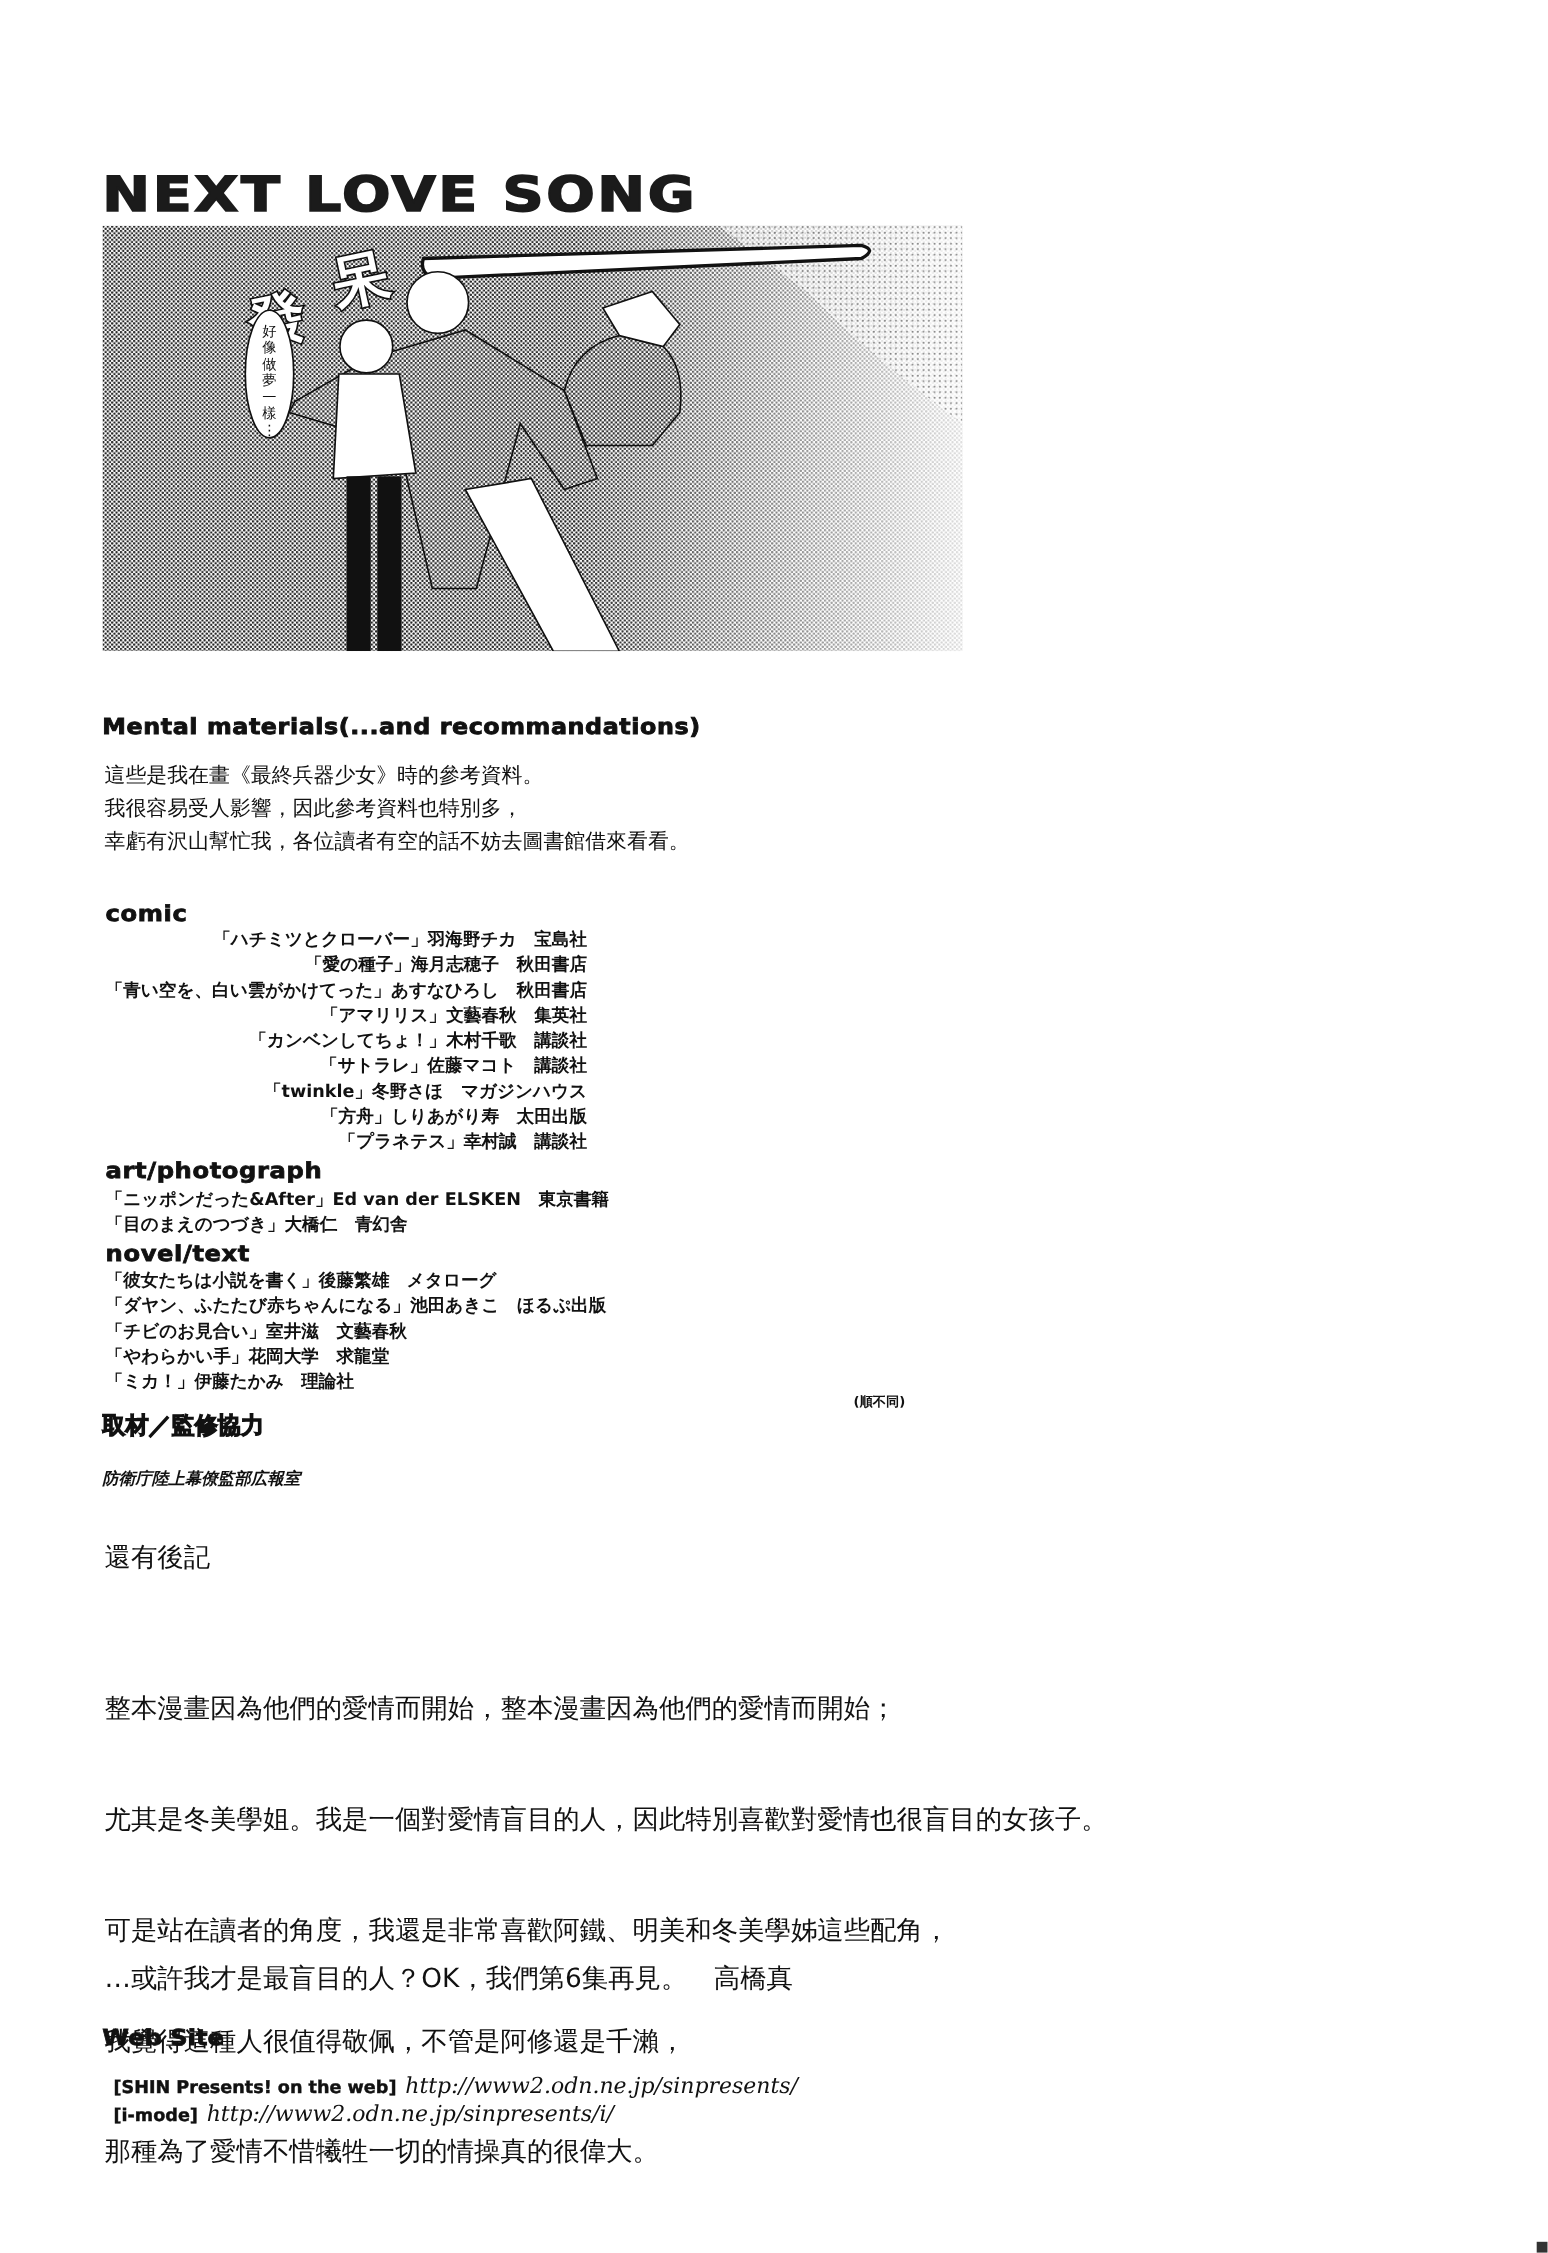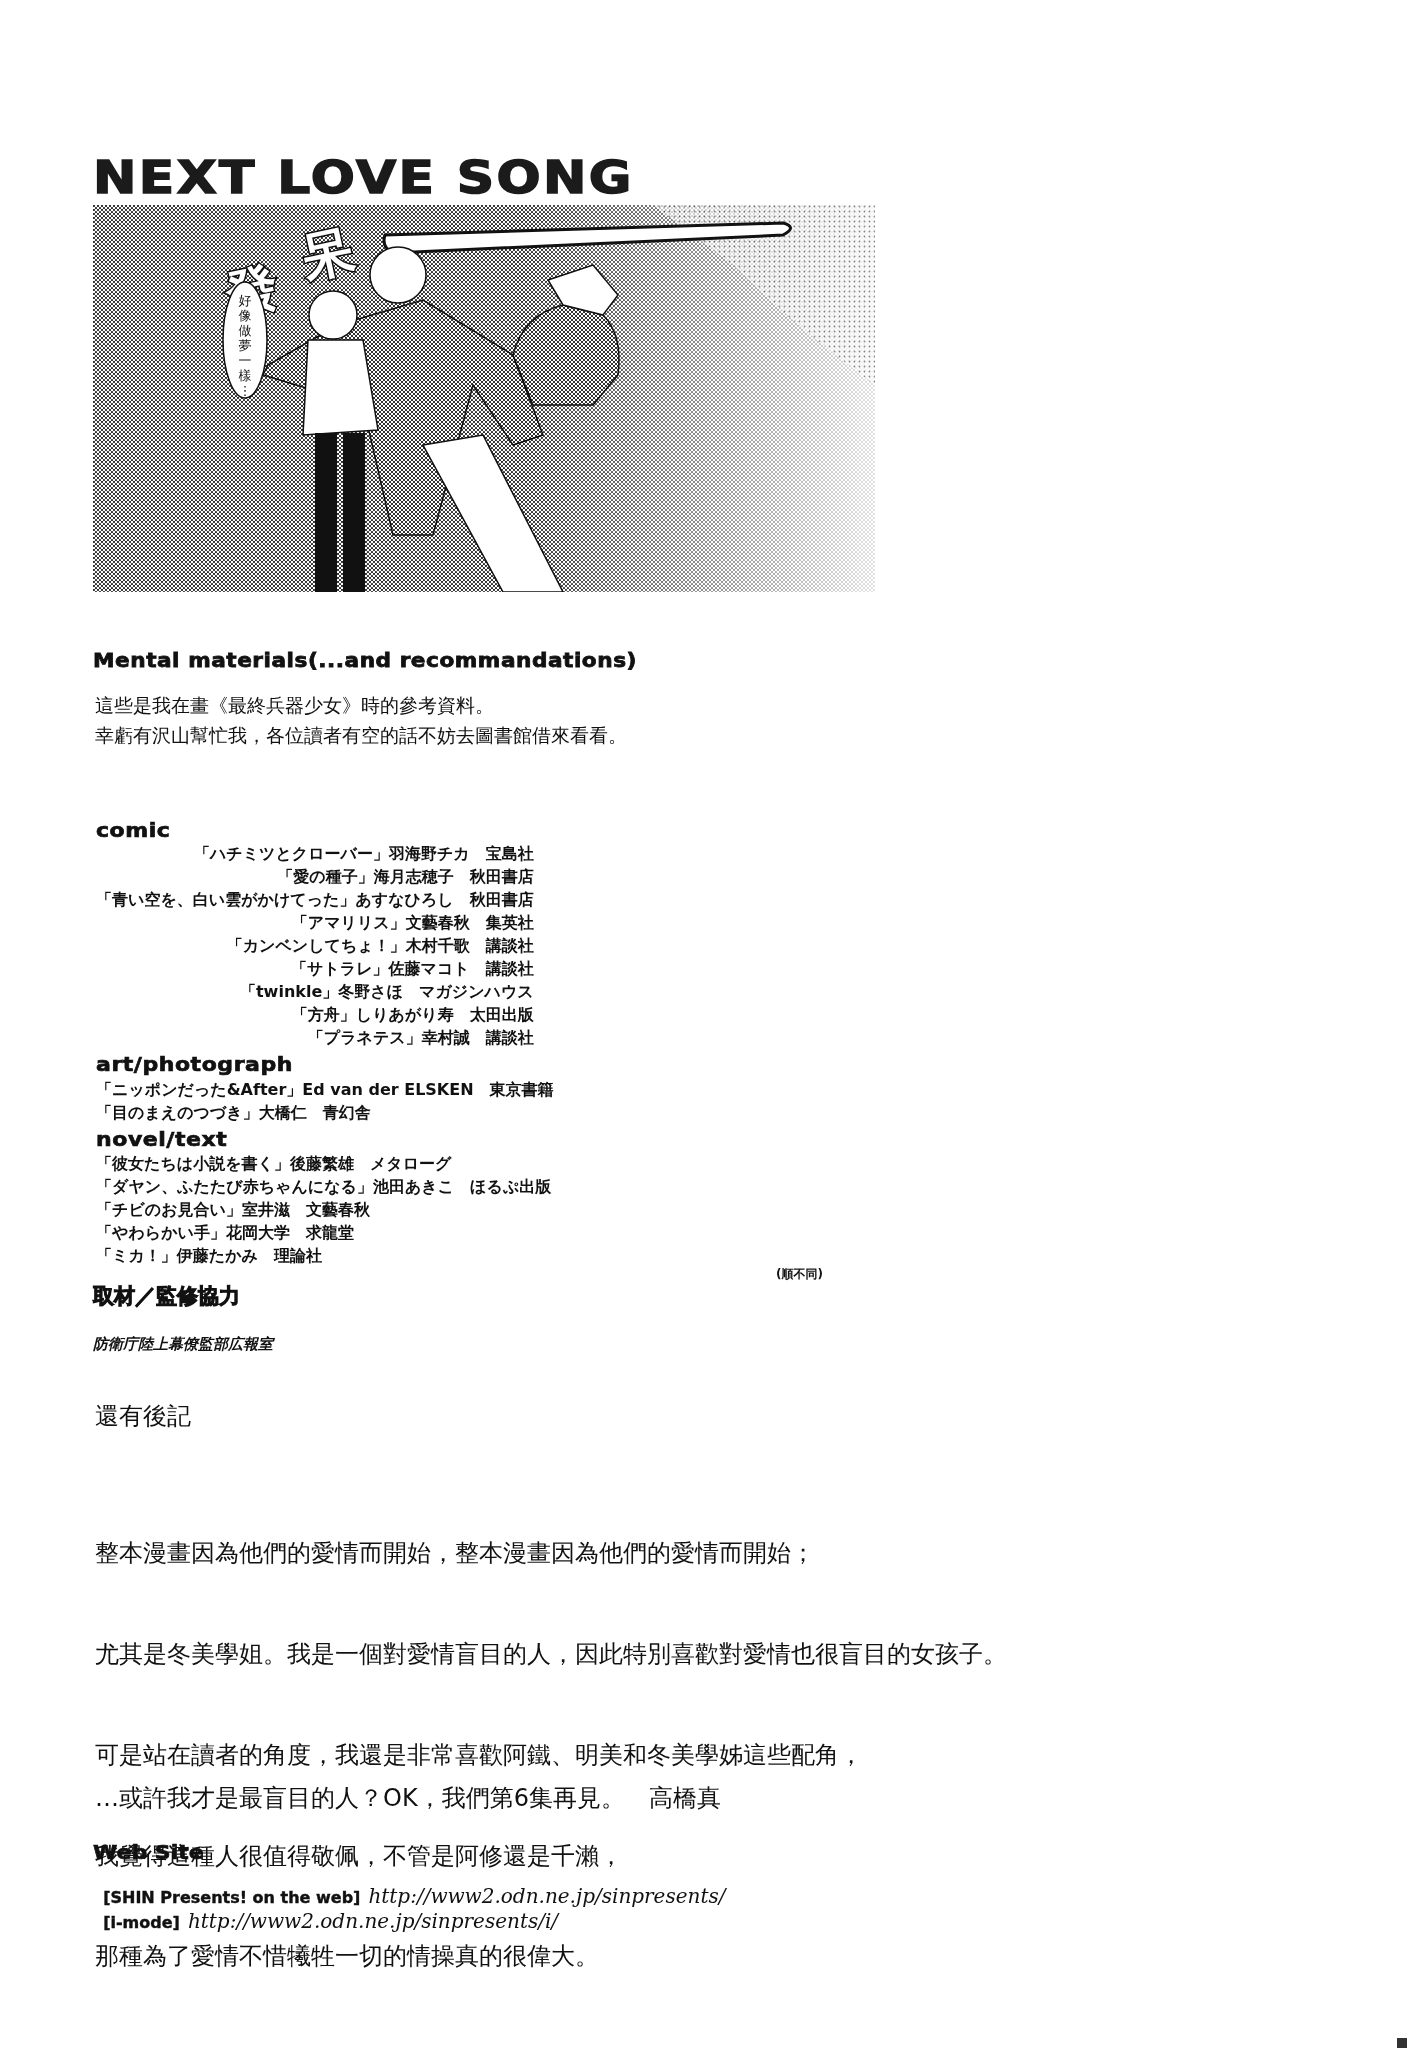--- a/index.html
+++ b/index.html
@@ -79,20 +79,21 @@
     <rect x="250" y="228" width="22" height="159" fill="#111"></rect>
 
     <path d="M420,150 Q430,110 470,100 L510,110 Q530,130 525,170 L500,200 L440,200 Z" fill="url(#check)" stroke="#111" stroke-width="1.5"></path>
     <path d="M455,75 L500,60 L525,90 L510,110 L470,100 Z" fill="#fff" stroke="#111" stroke-width="1.5"></path>
   </svg>
 </div>
 
 <div class="abs h-mental">Mental materials(...and recommandations)</div>
 <div class="abs intro">
   <div>這些是我在畫《最終兵器少女》時的參考資料。</div>
+  <div>我很容易受人影響，因此參考資料也特別多，</div>
   <div>幸虧有沢山幫忙我，各位讀者有空的話不妨去圖書館借來看看。</div>
 </div>
 
 <div class="abs cat list" style="top:818px;">comic</div>
 <div class="abs list" style="top:842px;text-align:right;">
   <div class="ref">「ハチミツとクローバー」羽海野チカ　宝島社</div>
   <div class="ref">「愛の種子」海月志穂子　秋田書店</div>
   <div class="ref">「青い空を、白い雲がかけてった」あすなひろし　秋田書店</div>
   <div class="ref">「アマリリス」文藝春秋　集英社</div>
   <div class="ref">「カンベンしてちょ！」木村千歌　講談社</div>

